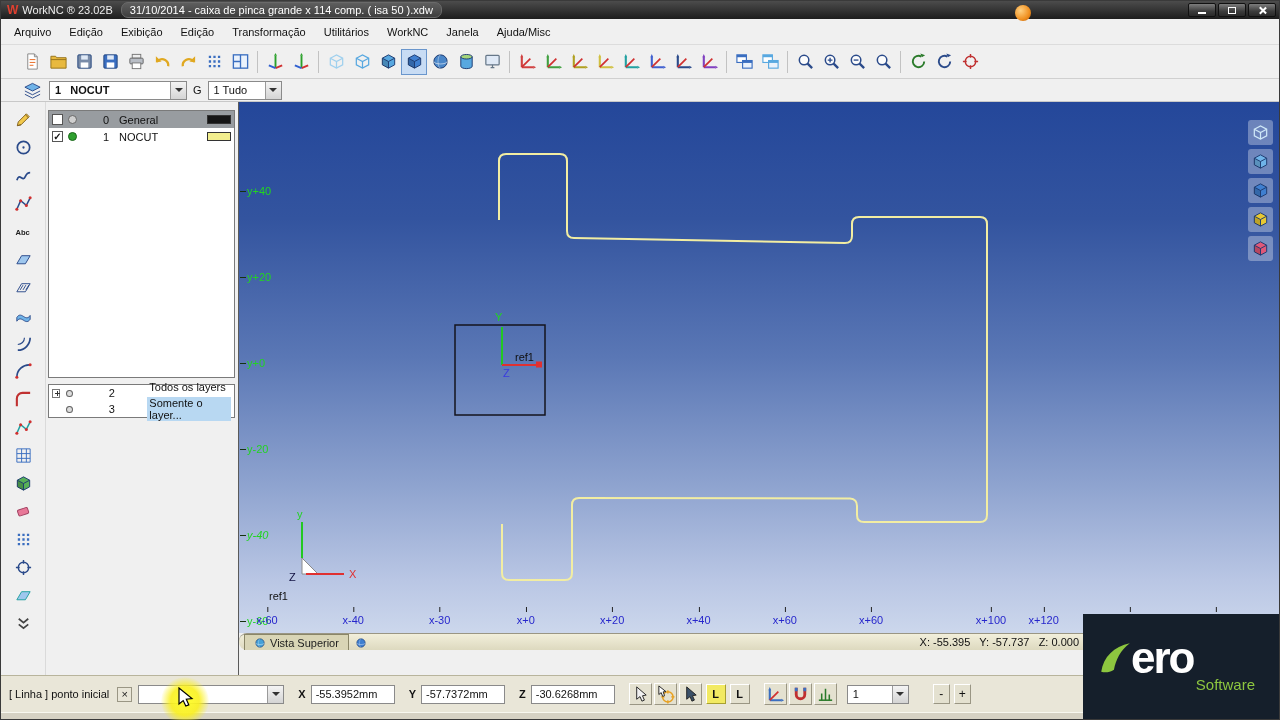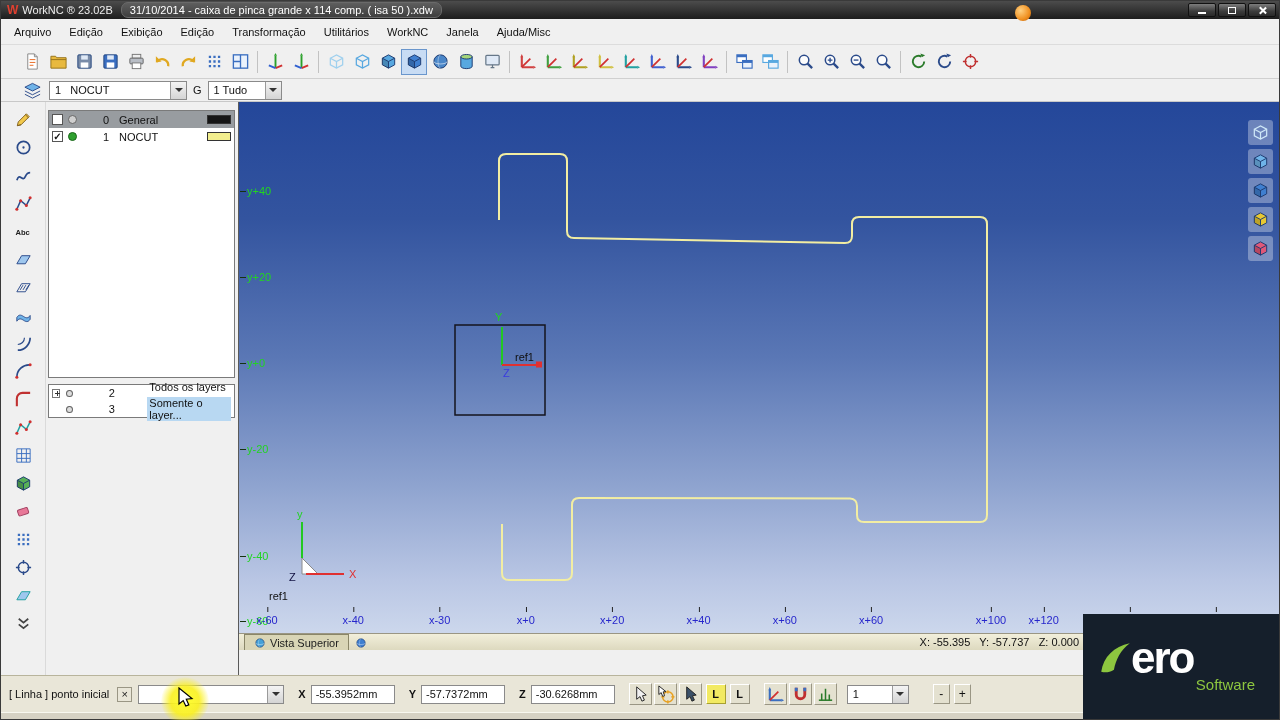--- a/index.html
+++ b/index.html
@@ -32,21 +32,21 @@
   .icbtn.pressed { background:#c8dcf4; border-color:#6a96cc; }
   .ic { width:19px; height:19px; display:block; }
   .tsep { width:1px; height:22px; background:#c2c2c2; margin:0 4px; display:inline-block; }
 
   .layerbar { height:23px; flex:0 0 23px; background:#f0f0f0; display:flex; align-items:center; gap:6px; padding-left:20px; border-bottom:1px solid #c8c8c8; }
   .lb-icon { width:22px; height:20px; background:transparent; border:1px solid transparent; display:flex; align-items:center; justify-content:center; }
   .combo { display:inline-flex; align-items:stretch; background:#fff; border:1px solid #8a8a8a; height:19px; }
   .combo .val { flex:1; padding:2px 5px; white-space:pre; overflow:hidden; color:#111; }
   .combo .cbtn { width:16px; background:linear-gradient(#f4f4f4,#d4d4d4); border-left:1px solid #9a9a9a; display:flex; align-items:center; justify-content:center; }
   .combo .cbtn::after { content:''; border:4px solid transparent; border-top:4px solid #333; margin-top:4px; }
-  .w138 { width:138px; } .w74 { width:74px; } .w146 { width:146px; } .w62 { width:62px; }
+  .w138 { width:138px;font-weight:bold; } .w74 { width:74px; } .w146 { width:146px; } .w62 { width:62px; }
   .glabel { color:#111; }
 
   
   .main { flex:1; display:flex; min-height:0; }
   .toolcol { width:45px; flex:0 0 45px; background:#f0f0f0; display:flex; flex-direction:column; align-items:center; padding-top:5px; gap:3px; border-right:1px solid #dadada; }
   .toolcol .icbtn { width:25px; height:25px; }
   .panelcol { width:192px; flex:0 0 192px; background:#f0f0f0; padding:8px 3px 0 2px; }
   .layerlist { background:#fff; border:1px solid #7a7a7a; height:268px; overflow:hidden; }
   .lrow { height:17px; display:flex; align-items:center; padding:0 3px; }
   .lrow.r0 { background:#989ca0; }
@@ -78,21 +78,21 @@
   .rline { stroke:#e03030; stroke-width:2; }
   .draw text { font-family:"Liberation Sans", sans-serif; font-size:11px; }
   .t.g { fill:#22d422; } .t.r { fill:#e03030; } .t.b { fill:#3a3ae0; } .t.k { fill:#101010; } .t.n { fill:#101040; }
   .ylab { position:absolute; left:8px; color:#22d422; font-size:11px; }
   .ylab::before { content:''; position:absolute; left:-7px; top:6px; width:6px; height:1px; background:#16320f; }
   .xlab { position:absolute; top:512px; transform:translateX(-50%); color:#2626cc; font-size:11px; }
   .xlab::before { content:''; position:absolute; left:50%; top:-7px; width:1px; height:5px; background:#222; }
   .viewicons { position:absolute; right:6px; top:18px; display:flex; flex-direction:column; gap:4px; }
   .viewicons .icbtn { width:25px; height:25px; background:rgba(255,255,255,.32); border-radius:3px; }
 
-  .vtabbar { height:17px; flex:0 0 17px; background:linear-gradient(#f2efdb,#ddd9bf); border-top:1px solid #9a9684; position:relative; display:flex; align-items:flex-end; }
+  .vtabbar { height:17px; flex:0 0 17px; background:linear-gradient(#f2efdb,#ddd9bf); border-top:1px solid #9a9684; position:relative; display:flex; align-items:flex-end;border-radius:8px; }
   .vtab { display:flex; align-items:center; gap:4px; height:16px; padding:0 9px; margin-left:5px; background:#d9d5b6; border:1px solid #8a8668; border-bottom:none; color:#222; }
   .vtab .ic { width:12px; height:12px; }
   .vtabsm { width:18px; height:15px; margin-left:3px; background:transparent; border:none; display:flex; align-items:center; justify-content:center; }
   .vtabsm .ic { width:12px; height:12px; }
   .coords { position:absolute; right:200px; bottom:2px; color:#111; white-space:pre; }
 
   
   .cmdbar { height:37px; flex:0 0 37px; background:#e9e6d8; border-top:1px solid #b8b49c; display:flex; align-items:center; padding-left:8px; }
   .prompt { color:#111; white-space:pre; }
   .xbtn { width:15px; height:15px; margin:0 6px 0 8px; background:#e9e6d8; border:1px solid #9a9684; color:#222; font-size:11px; line-height:11px; text-align:center; padding:0; }
@@ -683,21 +683,21 @@
             <text class="t r" x="110" y="476">X</text>
             <text class="t n" x="50" y="479">Z</text>
             <text class="t k" x="30" y="498">ref1</text>
           </g>
         </svg>
         <div class="ylabels">
             <span class="ylab" style="top: 83px;">y+40</span>
             <span class="ylab" style="top: 169px;">y+20</span>
             <span class="ylab" style="top: 255px;">y+0</span>
             <span class="ylab" style="top: 341px;">y-20</span>
-            <span class="ylab" style="top: 448px;">y-40</span>
+            <span class="ylab" style="top: 427px; font-style: italic;">y-40</span>
             <span class="ylab" style="top: 513px;">y-60</span>
           </div>
         <div class="xlabels">
             <span class="xlab" style="left: 28px;">x-60</span>
             <span class="xlab" style="left: 114.3px;">x-40</span>
             <span class="xlab" style="left: 200.6px;">x-30</span>
             <span class="xlab" style="left: 286.9px;">x+0</span>
             <span class="xlab" style="left: 373.2px;">x+20</span>
             <span class="xlab" style="left: 459.5px;">x+40</span>
             <span class="xlab" style="left: 545.8px;">x+60</span>

